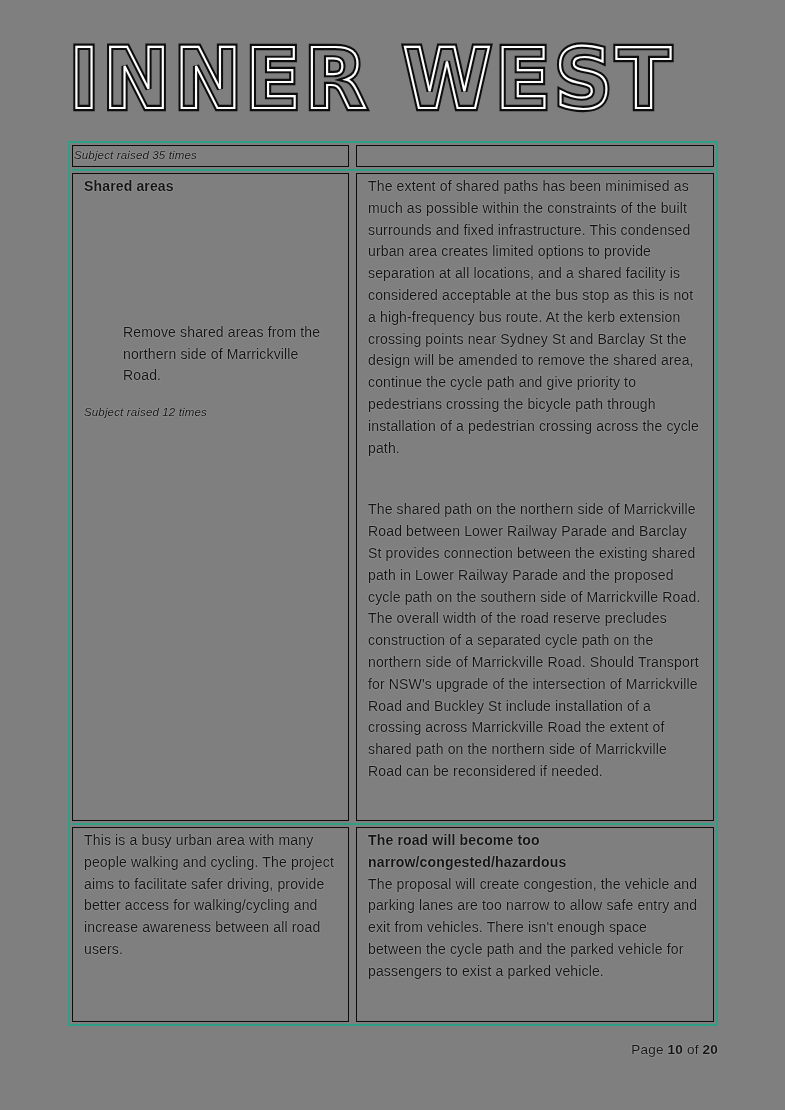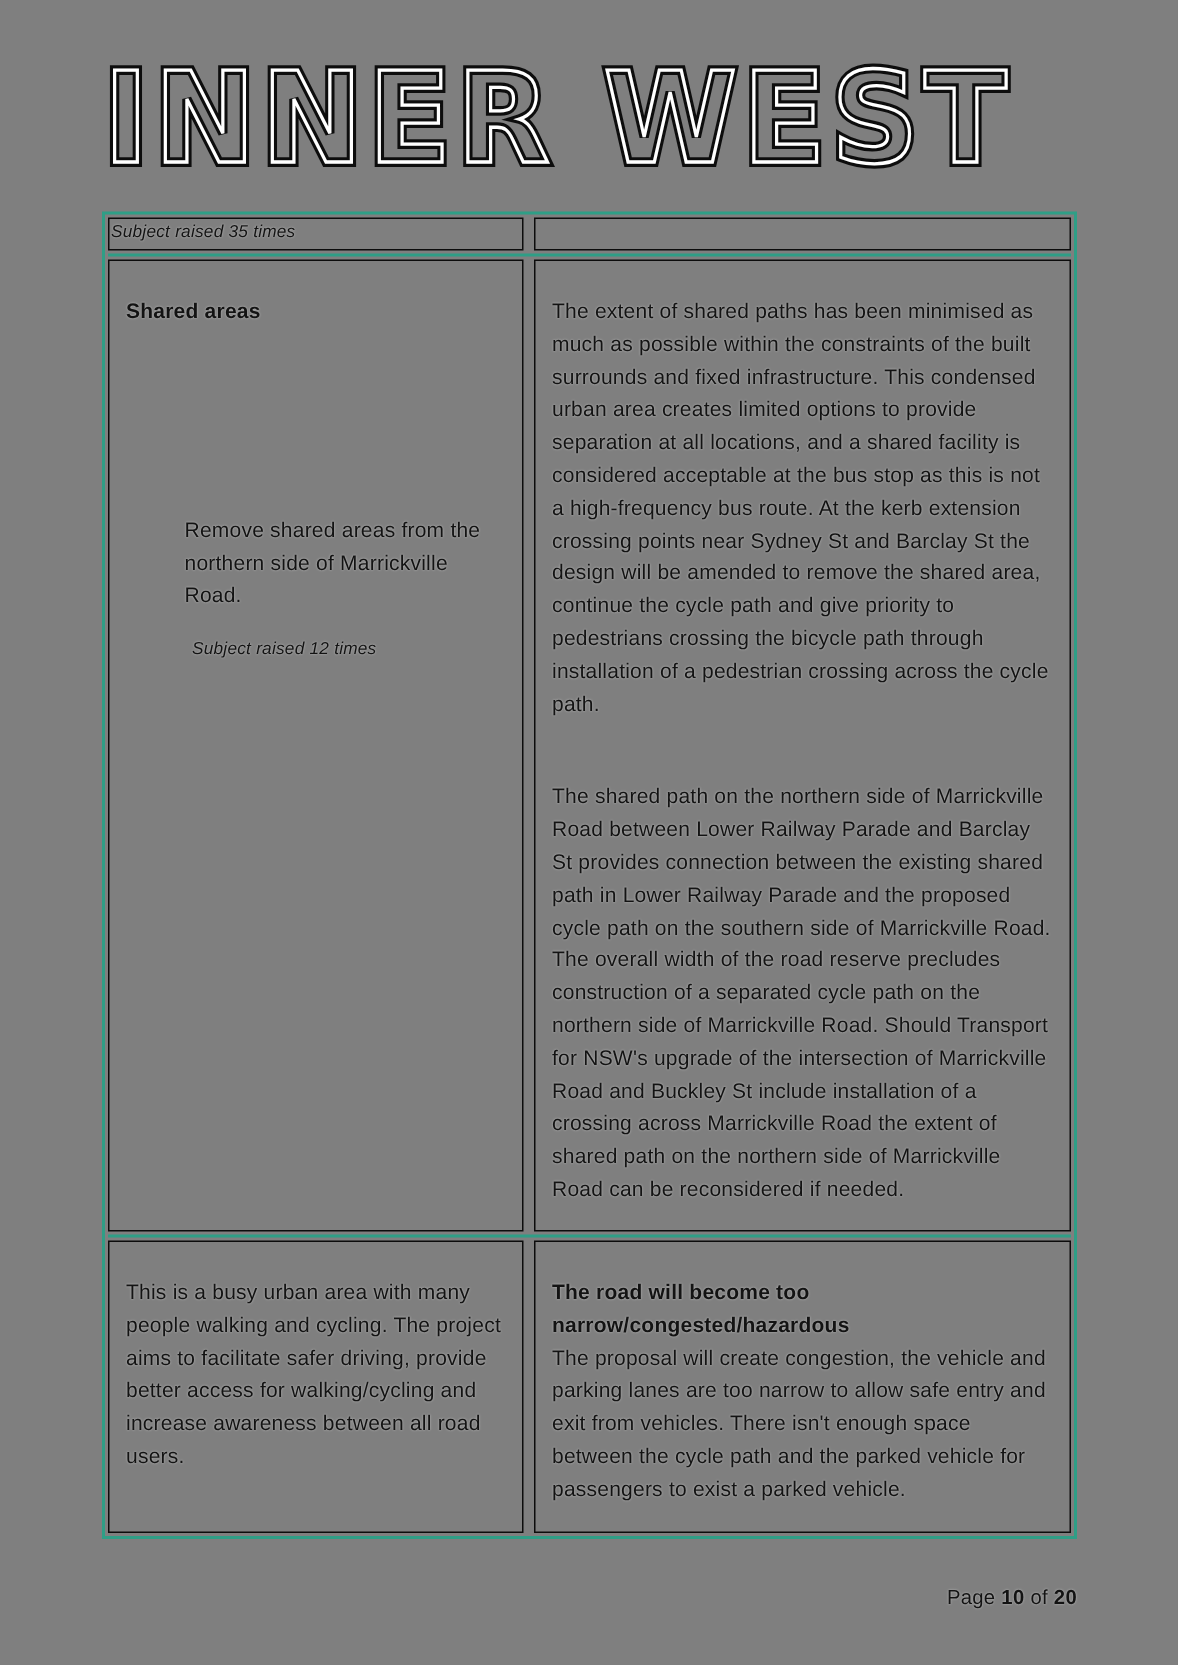--- a/index.html
+++ b/index.html
@@ -45,47 +45,47 @@
   }
   .t-row {
     display: grid;
     grid-template-columns: 277px 1fr;
     column-gap: 7px;
     padding: 2px 0;
   }
   .t-row + .t-row { border-top: 2px solid var(--accent); }
   .cell {
     border: 1px solid var(--cell-border);
-    padding: 23px 10px 7px 11px;
+    padding: 2px 10px 7px 11px;
     font-size: 14px;
     line-height: 21.8px;
     letter-spacing: 0.15px;
     text-shadow: 0 0 1.5px rgba(255,255,255,0.55);
   }
   .t-header .cell {
     min-height: 20px;
     padding: 2px 8px 3px 1px;
   }
   .note {
     font-style: italic;
     font-size: 11.5px;
     line-height: 15px;
     display: block;
   }
   .row-main { height: 654px; }
   .row-bottom { height: 201px; }
   .cell b, .cell .heading { font-weight: bold; }
   .heading { display: block; }
   .p-left-2 { margin-top: 124px; margin-left: 39px; }
-  .note-left { margin-top: 18px; margin-left: 44px; }
+  .note-left { margin-top: 18px; }
   .p-right-2 { margin-top: 40px; }
   
   .footer {
     width: 650px;
-    margin-top: 31px;
+    margin-top: 16px;
     text-align: right;
     font-size: 13.5px;
     letter-spacing: 0.2px;
     text-shadow: 0 0 1.5px rgba(255,255,255,0.55);
   }
   .footer b { font-weight: bold; }
 </style>
 </head>
 <body>
 

